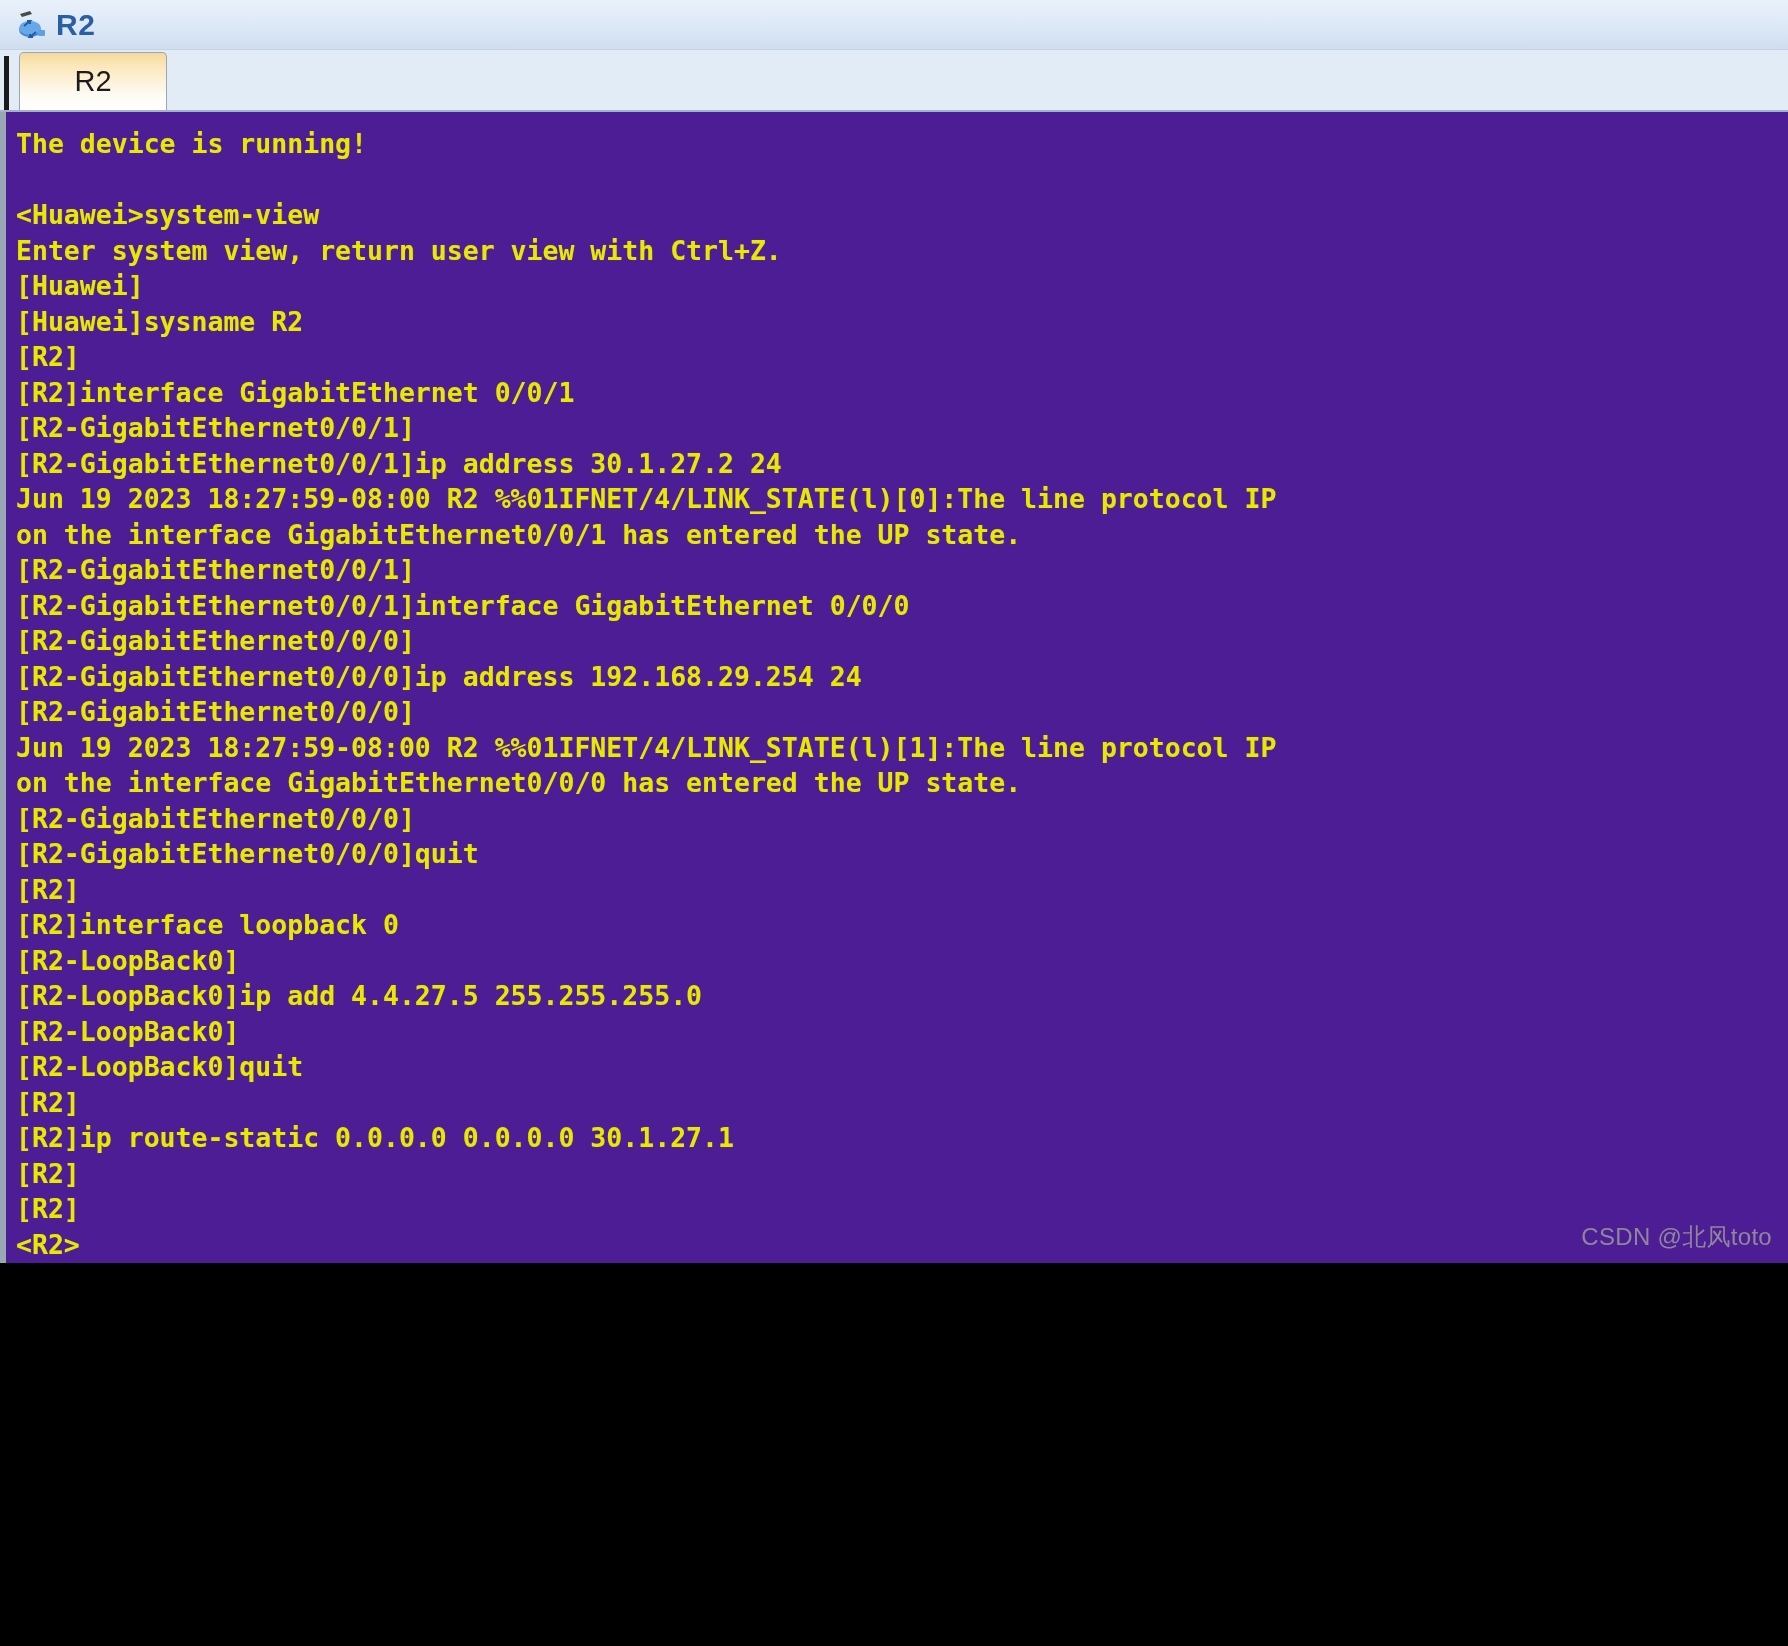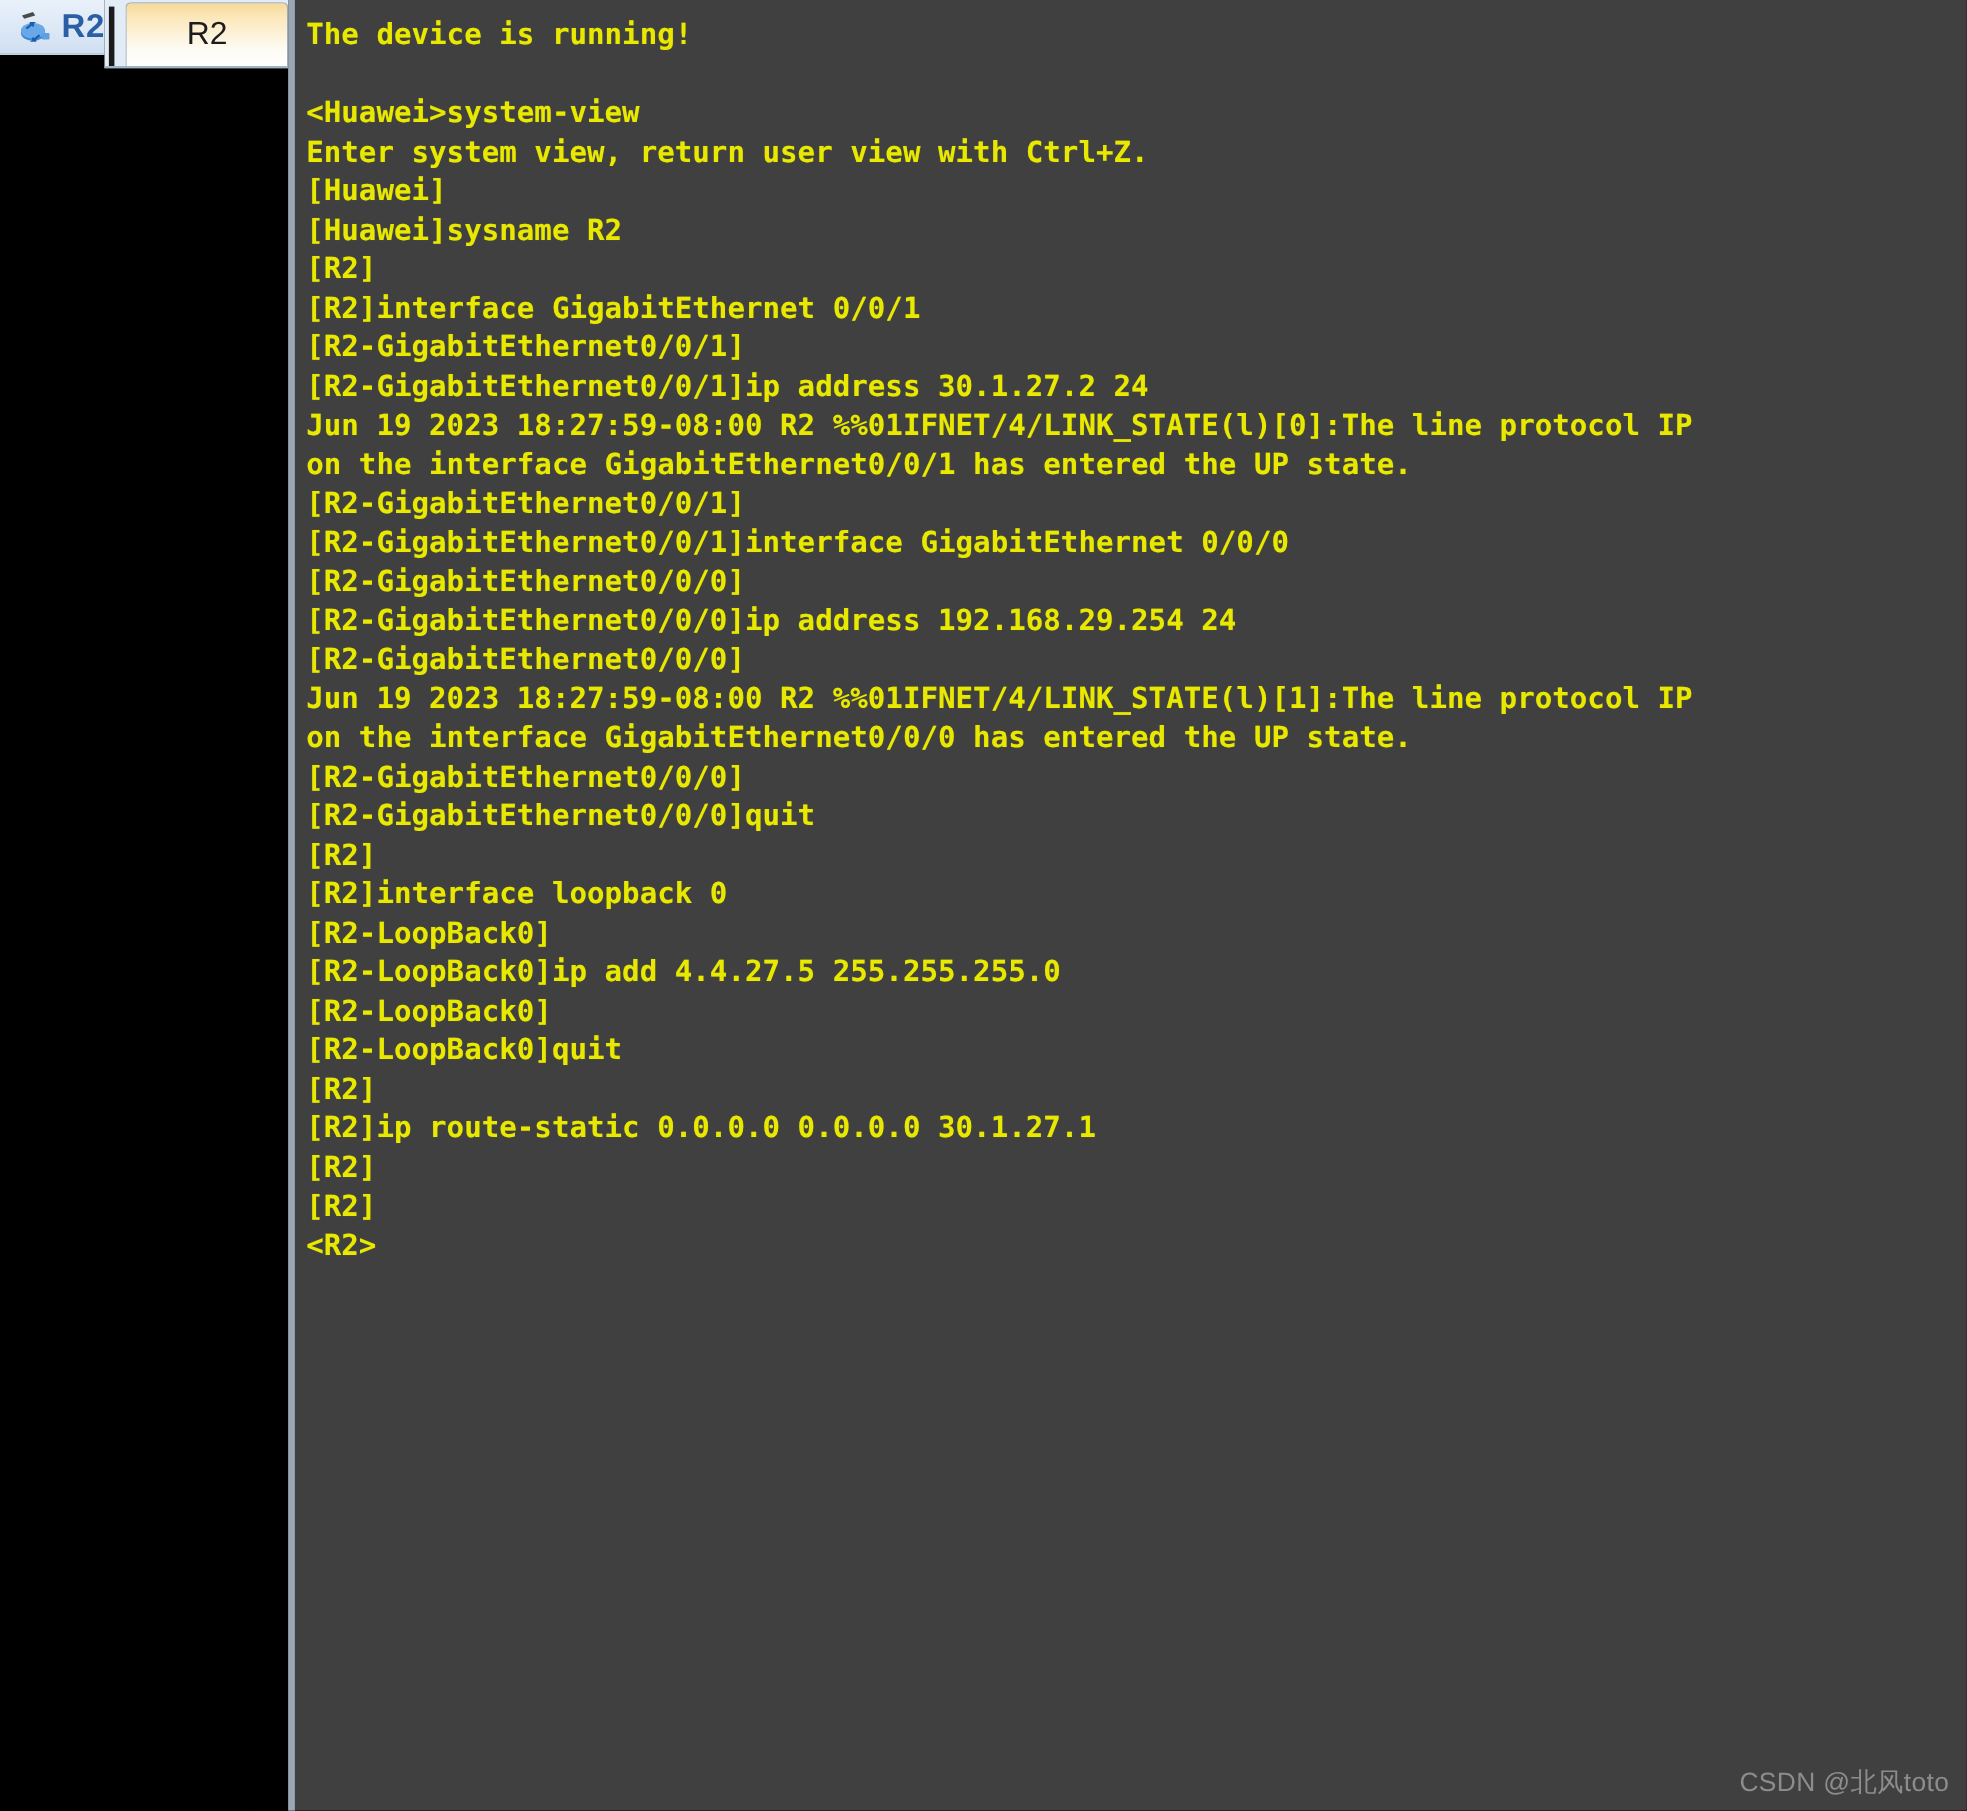--- a/index.html
+++ b/index.html
@@ -10,23 +10,23 @@
   body {
     width: 1788px;
     height: 1646px;
     overflow: hidden;
     font-family: "Liberation Sans", sans-serif;
   }
 
   
   #app-window {
     width: 1788px;
-    height: 1646px;
+    height: 1263px;
     display: flex;
-    flex-direction: row;
+    flex-direction: column;
     background: #000000;
     position: relative;
   }
 
   
   #title-bar {
     height: 50px;
     flex: 0 0 50px;
     background: linear-gradient(to bottom, #e9f1fa 0%, #dfeaf7 45%, #cfdef0 100%);
     display: flex;
@@ -92,21 +92,21 @@
     font-size: 29px;
     color: #1c1c1c;
     font-family: "Liberation Sans", sans-serif;
     padding: 0 22px;
     position: relative;
   }
 
   
   #terminal {
     flex: 1 1 auto;
-    background: #404040;
+    background: #4c1d95;
     position: relative;
     overflow: hidden;
     border-left: 6px solid #9aa7b4;
     box-sizing: border-box;
   }
   #terminal::before {
     content: "";
     position: absolute;
     left: -6px;
     top: 0;

